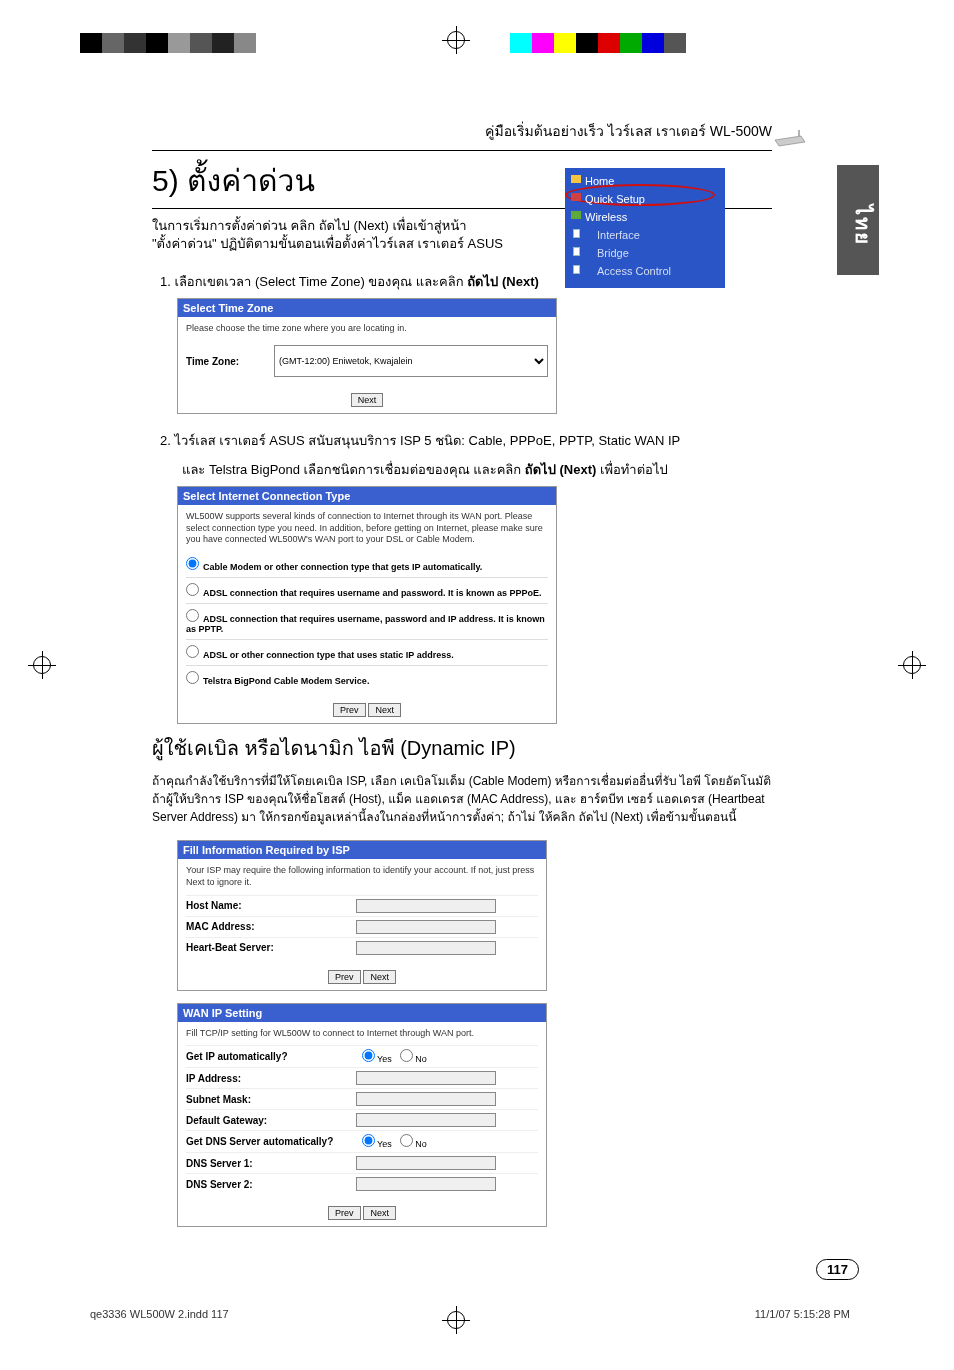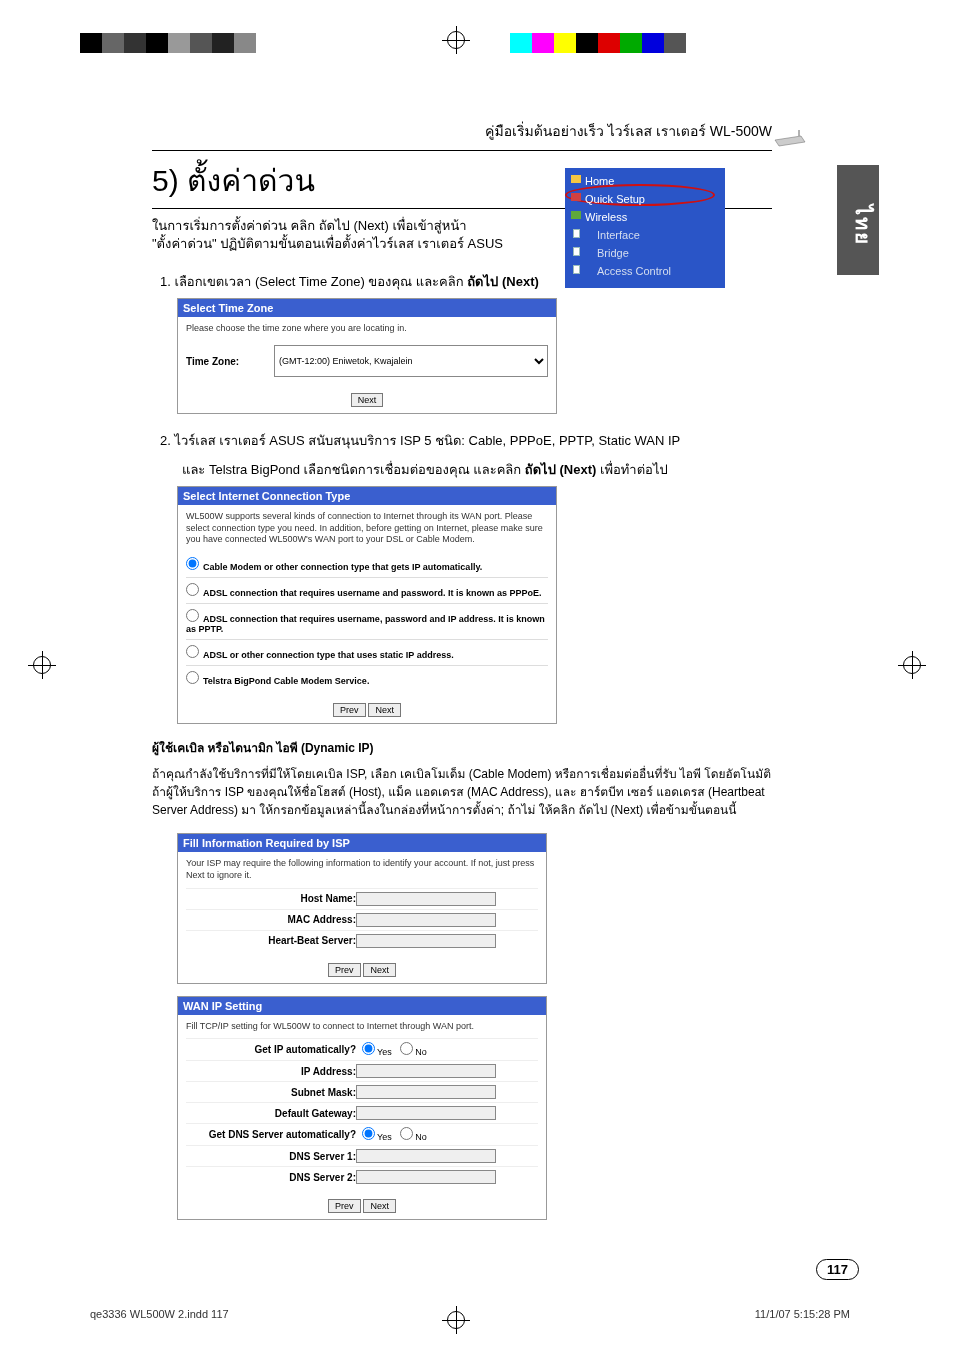--- a/index.html
+++ b/index.html
@@ -123,26 +123,26 @@
   }
   .panel-footer { text-align: center; padding: 6px; }
   .panel-footer button, .btn {
     font-size: 9px; padding: 1px 6px; border: 1px solid #777; background: #eee;
   }
 
   .radio-list .opt { padding: 5px 0; font-size: 9px; font-weight: bold; border-top: 1px solid #ddd; }
   .radio-list .opt:first-child { border-top: none; }
   .radio-list input[type=radio] { margin-right: 4px; }
 
-  .subsection-title { font-size: 12px; font-weight: bold; margin: 14px 0 8px 0; }
+  .subsection-title { font-size: 20px; font-weight: normal; margin: 8px 0 8px 0; }
   .paragraph { font-size: 12px; line-height: 1.5; margin-bottom: 14px; }
 
   .form-row { display: flex; align-items: center; padding: 3px 0; font-size: 10px; border-top: 1px solid #eee; }
   .form-row:first-of-type { border-top: none; }
-  .form-row label { width: 170px; font-weight: bold; text-align: right; }
+  .form-row label { width: 170px; font-weight: bold; }
   .form-row input[type=text] { width: 140px; height: 14px; border: 1px solid #888; background: #efefef; font-size: 9px; }
   .form-row .yn { font-size: 9px; }
   .form-row .yn input { margin: 0 2px 0 6px; }
 
   .page-num {
     position: absolute;
     right: 95px;
     bottom: 90px;
     border: 1.5px solid #000;
     border-radius: 16px;

